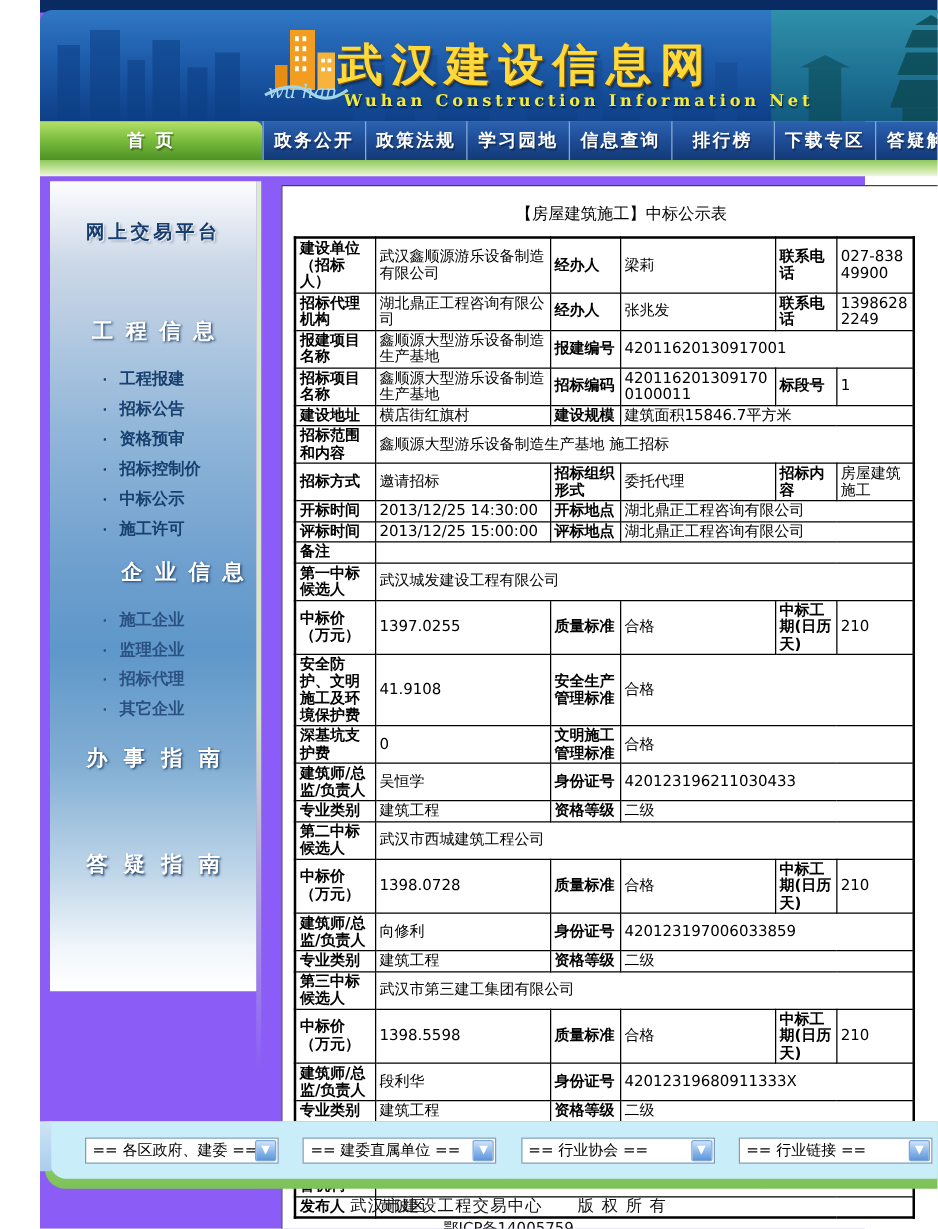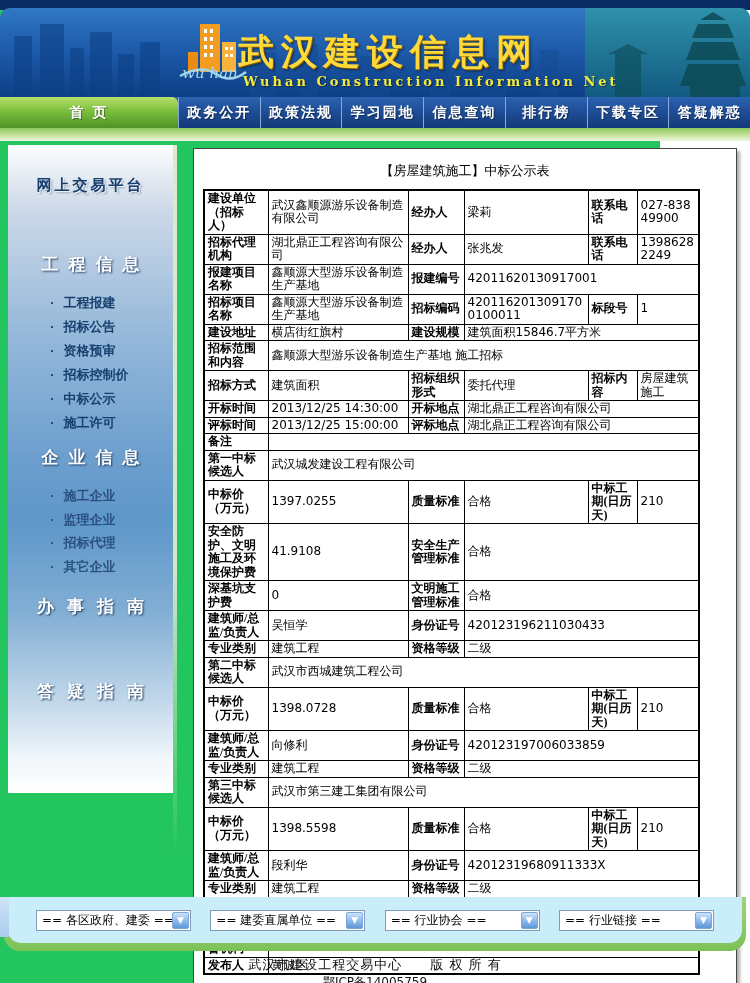--- a/index.html
+++ b/index.html
@@ -1,18 +1,18 @@
 <!DOCTYPE html>
 <html><head>
 <meta charset="utf-8">
 <style>
   * { margin:0; padding:0; box-sizing:border-box; }
   html,body { width:750px; height:983px; background:#fff; overflow:hidden;
     font-family:"DejaVu Sans","Liberation Sans",sans-serif; }
-  #page { position:relative; width:660px; height:983px; background:#22c55e; }
+  #page { position:relative; width:660px; height:983px; background:#8b5cf6;margin-left:32px; }
 
   
   .topbar { position:absolute; left:0; top:0; width:750px; height:10px; background:#0a2a63; }
   .header { position:absolute; left:0; top:8px; width:750px; height:89px;
     background:linear-gradient(180deg,#3078c4 0%,#1e5cab 45%,#0d3f86 100%);
     border-radius:10px 10px 0 0; overflow:hidden; }
   .header svg.skyline { position:absolute; left:0; top:0; width:750px; height:89px; }
   .logo-wrap { position:absolute; left:178px; top:12px; width:70px; height:68px; }
   .logo-script { position:absolute; left:150px; top:56px; width:120px; text-align:center;
     font-family:"DejaVu Serif",serif; font-style:italic; font-size:15px; color:#a9d9ee; }
@@ -40,38 +40,38 @@
     background:linear-gradient(180deg,#fdfdfe 0%,#ccd8e8 10%,#93b7d9 30%,#6d9fce 48%,
       #5e97c9 58%,#82aed4 72%,#c2d8ea 86%,#f2f7fb 95%,#ffffff 100%);font-family:Liberation Mono, monospace; }
   .side-edge { position:absolute; left:173px; top:145px; width:4px; height:712px;
     background:linear-gradient(180deg,#dcead2 0%,#d3e6c6 60%,rgba(243,248,240,0) 100%); }
   .platform-title { padding-top:31px; text-align:center; font-size:15px; font-weight:bold;
     letter-spacing:3px; color:#173d6f;
     text-shadow:1px 1px 0 rgba(255,255,255,.75), 2px 2px 2px rgba(20,50,90,.35); }
   .side-sec-title { text-align:center; font-size:17px; font-weight:bold; color:#fff;
     letter-spacing:10px; text-indent:10px; text-shadow:1px 1px 2px #1e3c64; }
   .sec-0 .side-sec-title { margin-top:58px; }
-  .sec-1 .side-sec-title { margin-top:10px; }
+  .sec-1 .side-sec-title { margin-top:10px;text-align:right; }
   .sec-2 .side-sec-title { margin-top:16px; letter-spacing:13px; text-indent:13px; }
   .sec-3 .side-sec-title { margin-top:62px; letter-spacing:13px; text-indent:13px; }
   .side-links { margin-top:16px; padding-left:40px; }
   .side-link { font-size:13px; font-weight:bold; color:#17406f; line-height:24px;
     cursor:pointer; white-space:nowrap; }
   .side-link::before { content:"· "; }
   .sec-1 .side-links .side-link { line-height:23.5px; color:#2a5181; }
 
   
   .main-panel { position:absolute; left:193px; top:148px; width:544px; min-height:735px;
     background:#fff; border:1px solid #444; box-shadow:3px 3px 3px rgba(110,110,110,.55); }
   .table-title { text-align:center; font-size:13px; color:#000; padding:13px 0 9px 0; }
   table.bid { border-collapse:collapse; table-layout:fixed; margin:0 0 10px 9px;
     border:2px solid #000; }
   table.bid td { border:1px solid #000; font-size:12px; line-height:13.5px;
     padding:1px 3px; vertical-align:middle; word-break:break-all; color:#000; }
-  table.bid td.lbl { font-weight:bold;font-family:Liberation Serif, serif; }
+  table.bid td.lbl { font-weight:bold; }
   table.bid td:empty::after { content:"\00a0"; }
 
   
   .footer-green { position:absolute; left:4px; top:897px; width:742px; height:54px;
     background:linear-gradient(180deg,#9ed57a 0%,#7cc257 100%); border-radius:0 0 16px 16px; }
   .footer-band { position:absolute; left:8px; top:897px; width:734px; height:46px;
     background:#c9edf9; border-radius:0 0 13px 13px; z-index:2; display:flex;
     align-items:center; justify-content:space-between; padding:8px 28px; }
   .deco-sq { position:absolute; left:0; top:897px; width:9px; height:40px;
     background:linear-gradient(180deg,#cde4f6,#aacdec); z-index:3; }
@@ -245,21 +245,21 @@
             <td>横店街红旗村</td>
             <td class="lbl">建设规模</td>
             <td colspan="3">建筑面积15846.7平方米</td>
           </tr>
           <tr>
             <td class="lbl">招标范围和内容</td>
             <td colspan="5">鑫顺源大型游乐设备制造生产基地 施工招标</td>
           </tr>
           <tr>
             <td class="lbl">招标方式</td>
-            <td>建筑面积</td>
+            <td>邀请招标</td>
             <td class="lbl">招标组织形式</td>
             <td>委托代理</td>
             <td class="lbl">招标内容</td>
             <td>房屋建筑施工</td>
           </tr>
           <tr>
             <td class="lbl">开标时间</td>
             <td>2013/12/25 14:30:00</td>
             <td class="lbl">开标地点</td>
             <td colspan="3">湖北鼎正工程咨询有限公司</td>

